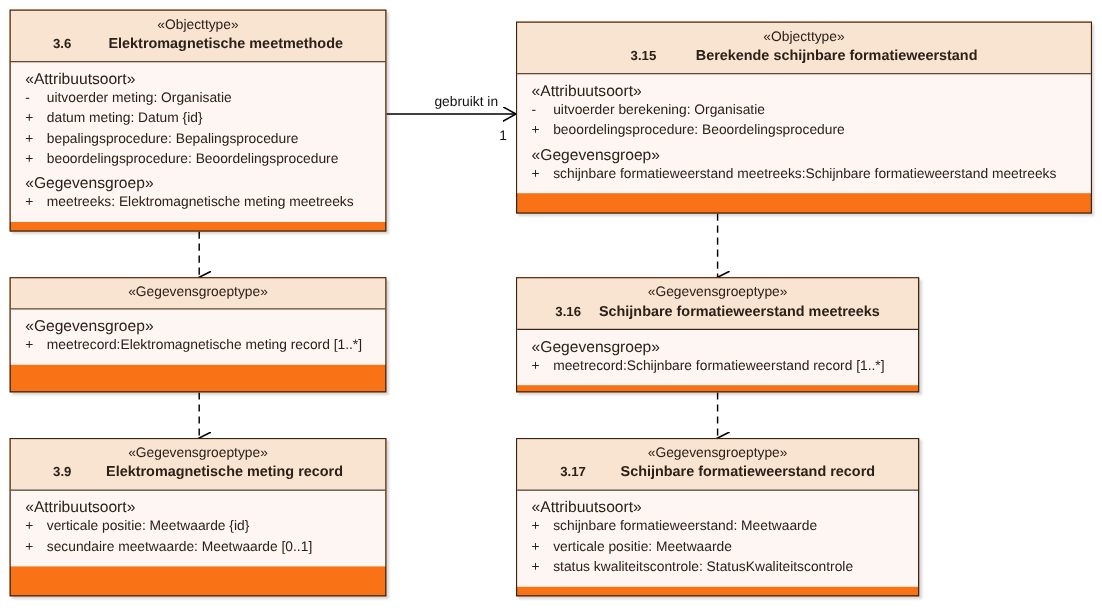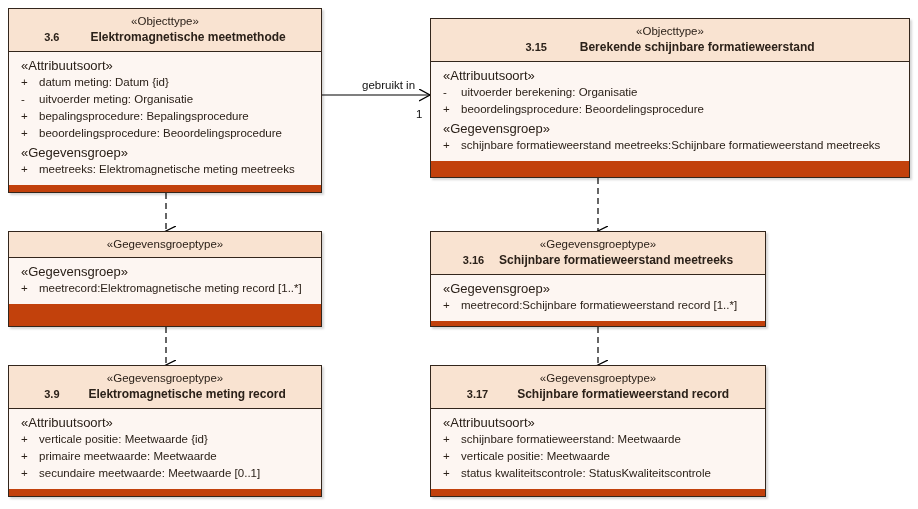--- a/index.html
+++ b/index.html
@@ -10,21 +10,21 @@
     overflow:hidden;
     position:relative;
   }
   #canvas{position:absolute;left:0;top:0;width:918px;height:509px;}
   svg.edges{position:absolute;left:0;top:0;width:918px;height:509px;pointer-events:none;}
 
   .uml-class{
     position:absolute;
     box-sizing:border-box;
     border:1.4px solid #33261c;
-    background:#c2410c;
+    background:#f97316;
     box-shadow:2px 2px 2px rgba(0,0,0,0.16);
   }
   .uml-header{
     background:#f9e3d1;
     border-bottom:1.4px solid #33261c;
     box-sizing:border-box;
     padding:5px 6px 6px 6px;
     text-align:center;
   }
   .stereo-head{
@@ -132,22 +132,22 @@
     <div class="uml-header">
       <span class="stereo-head">«Objecttype»</span>
       <span class="title-row">
         <span class="cls-num">3.6</span>
         <span style="display:inline-block;width:22px;"></span>
         <span class="cls-name">Elektromagnetische meetmethode</span>
       </span>
     </div>
     <div class="uml-body">
       <div class="group-stereo">«Attribuutsoort»</div>
+      <span class="feature"><span class="vis">-</span><span>uitvoerder meting: Organisatie</span></span>
       <span class="feature"><span class="vis">+</span><span>datum meting: Datum {id}</span></span>
-      <span class="feature"><span class="vis">-</span><span>uitvoerder meting: Organisatie</span></span>
       <span class="feature"><span class="vis">+</span><span>bepalingsprocedure: Bepalingsprocedure</span></span>
       <span class="feature"><span class="vis">+</span><span>beoordelingsprocedure: Beoordelingsprocedure</span></span>
       <div class="group-stereo" style="margin-top:3px;">«Gegevensgroep»</div>
       <span class="feature"><span class="vis">+</span><span>meetreeks: Elektromagnetische meting meetreeks</span></span>
     </div>
   </div>
 
   <div class="uml-class" style="left:430px;top:18px;width:480px;height:160px;">
     <div class="uml-header">
       <span class="stereo-head">«Objecttype»</span>
@@ -196,21 +196,20 @@
       <span class="stereo-head">«Gegevensgroeptype»</span>
       <span class="title-row">
         <span class="cls-num">3.9</span>
         <span style="display:inline-block;width:20px;"></span>
         <span class="cls-name">Elektromagnetische meting record</span>
       </span>
     </div>
     <div class="uml-body">
       <div class="group-stereo">«Attribuutsoort»</div>
       <span class="feature"><span class="vis">+</span><span>verticale positie: Meetwaarde {id}</span></span>
-      <span class="feature"><span class="vis">+</span><span>primaire meetwaarde: Meetwaarde</span></span>
       <span class="feature"><span class="vis">+</span><span>secundaire meetwaarde: Meetwaarde [0..1]</span></span>
     </div>
   </div>
 
   <div class="uml-class" style="left:430px;top:365px;width:336px;height:132px;">
     <div class="uml-header">
       <span class="stereo-head">«Gegevensgroeptype»</span>
       <span class="title-row">
         <span class="cls-num">3.17</span>
         <span style="display:inline-block;width:20px;"></span>

